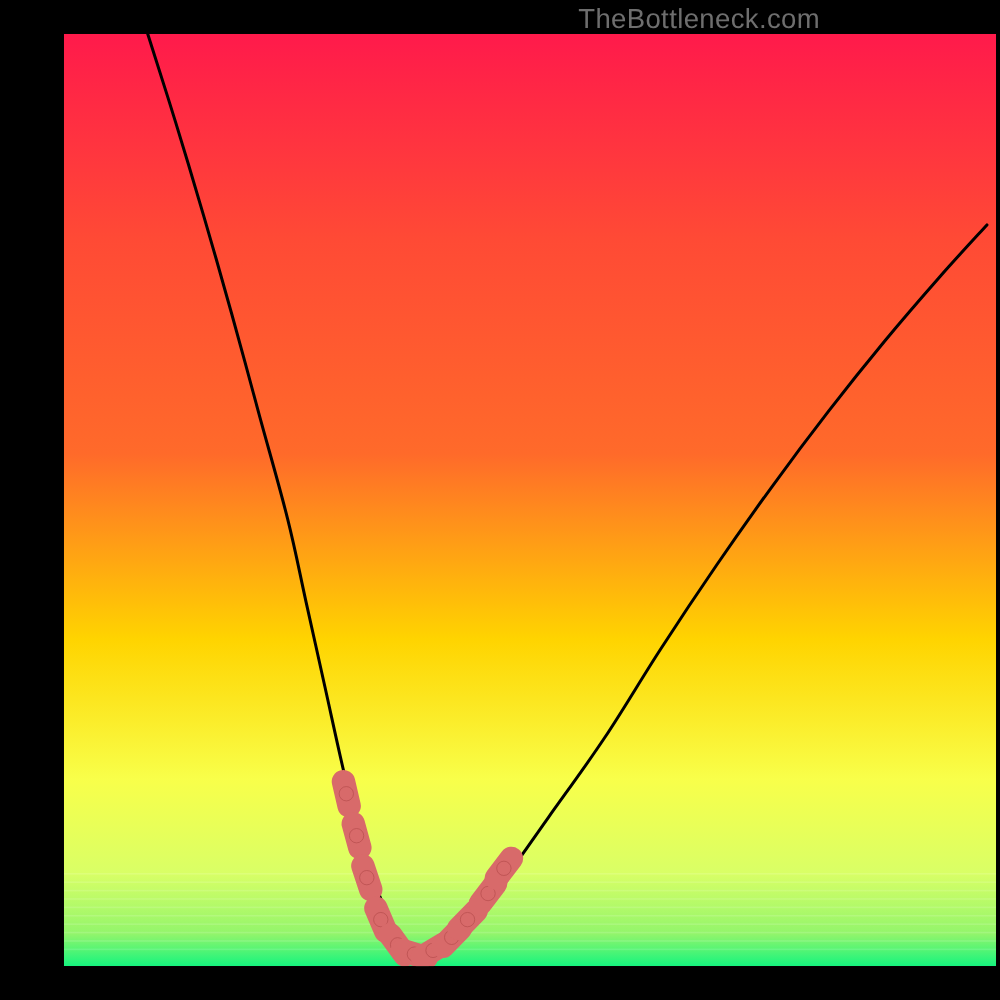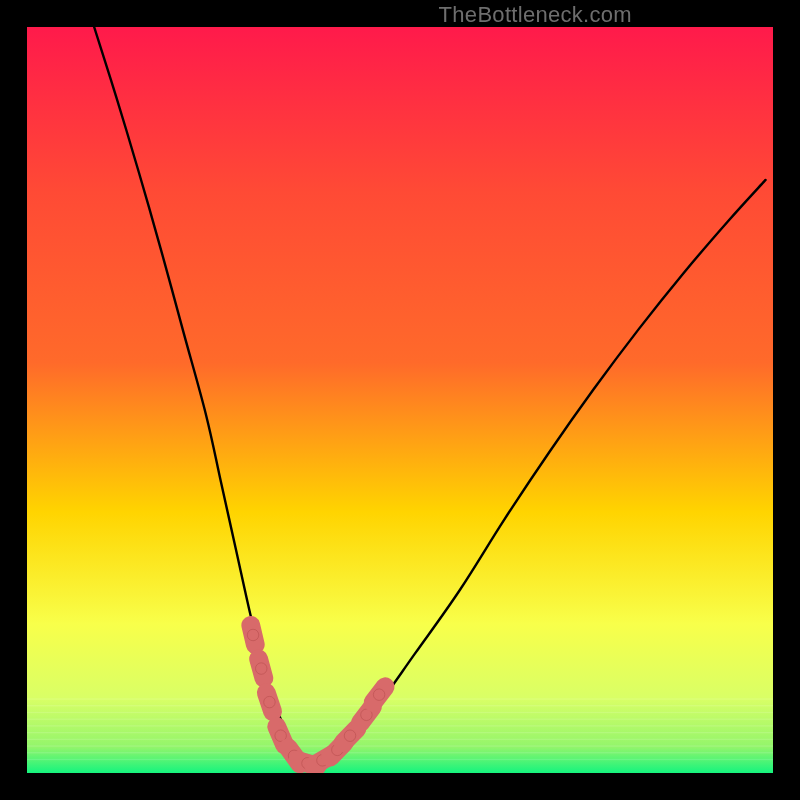--- a/index.html
+++ b/index.html
@@ -9,20 +9,21 @@
     height: 800px;
     background: #000;
     overflow: hidden;
     font-family: -apple-system, BlinkMacSystemFont, "Segoe UI", Arial, sans-serif;
   }
   .frame {
     position: relative;
     width: 644px;
     height: 800px;
     background: #000;
+    margin-left: 24px;
   }
   .watermark {
     position: absolute;
     top: 2px;
     right: 12px;
     color: #6e6e6e;
     font-size: 22px;
     letter-spacing: 0.3px;
     z-index: 3;
   }

